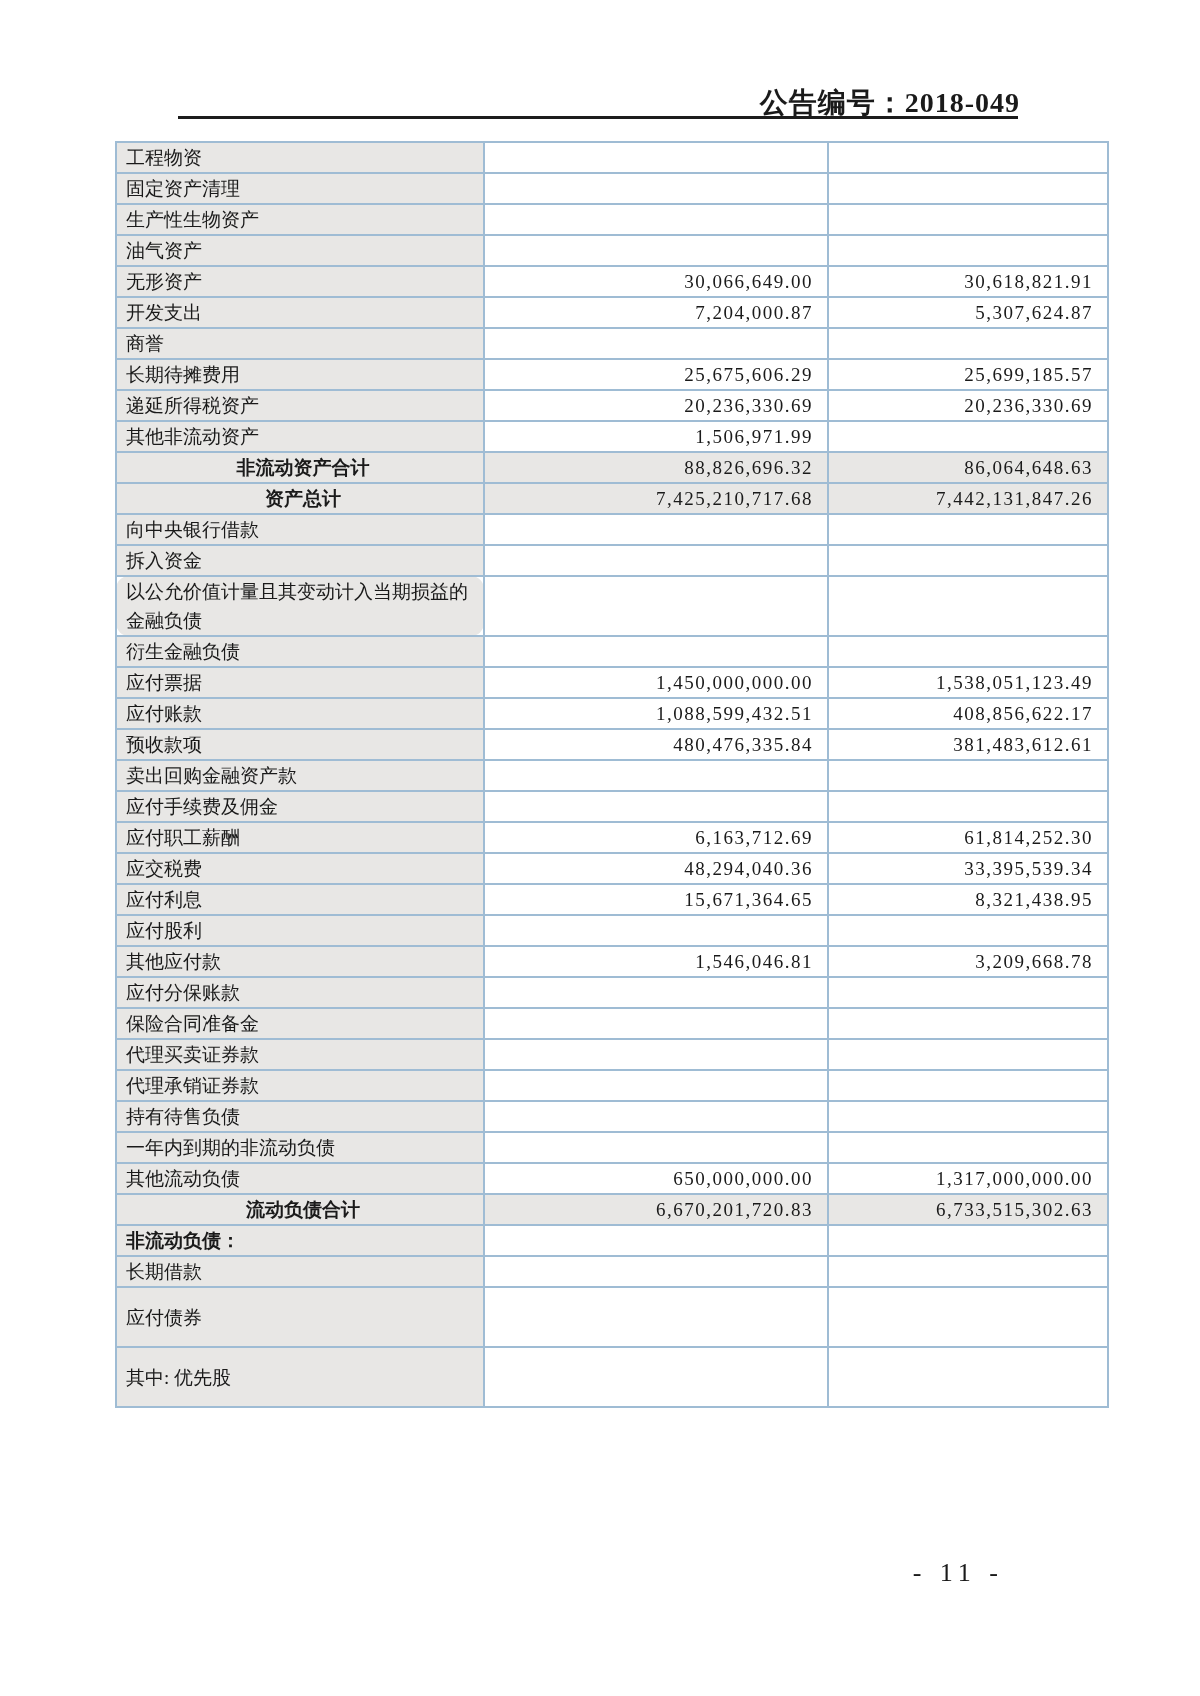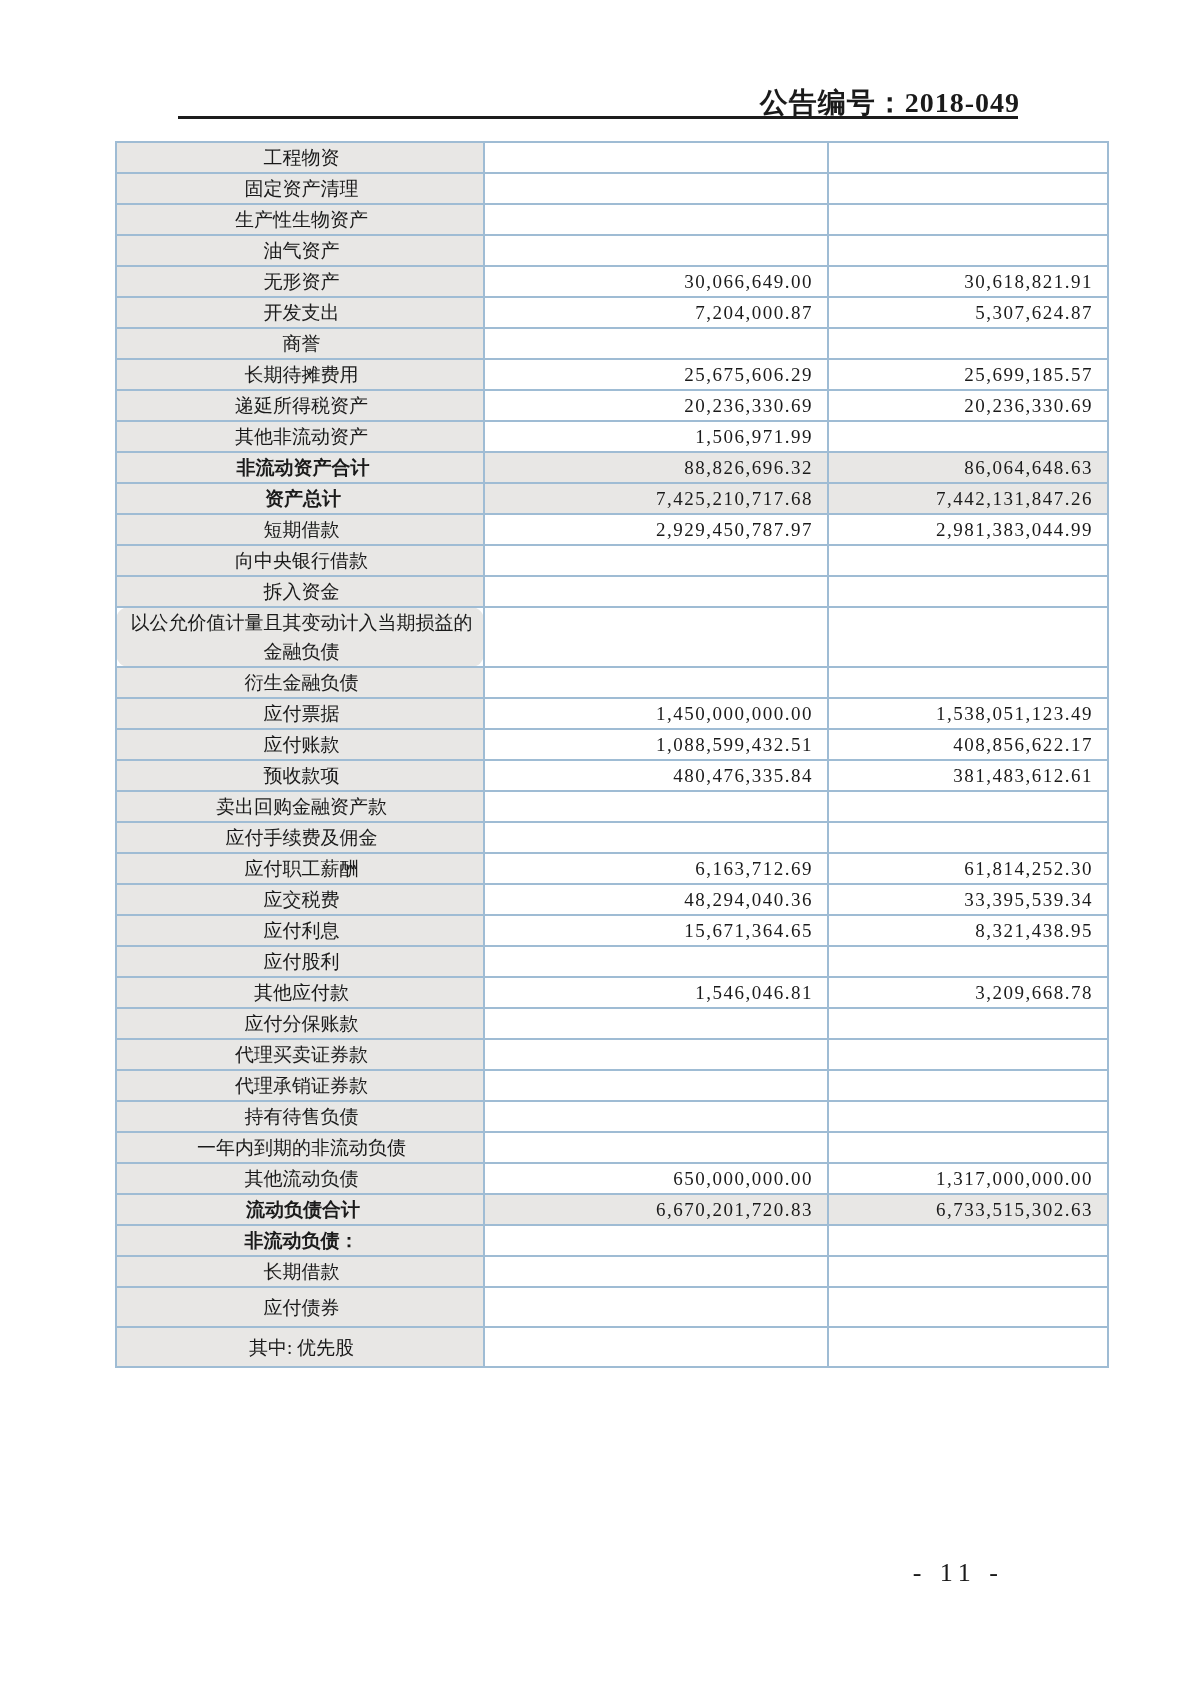--- a/index.html
+++ b/index.html
@@ -41,39 +41,39 @@
     border: 2px solid #9fbcd4;
     font-size: 19px;
     height: 31px;
     vertical-align: middle;
     overflow: hidden;
   }
   td.label {
     background: #e8e7e5;
     padding-left: 9px;
     padding-right: 6px;
-    text-align: center;
+    text-align: left;
     line-height: 29px;
   }
   td.value {
     background: #ffffff;
     text-align: right;
     padding-right: 14px;
     letter-spacing: 1.5px;
     white-space: nowrap;
   }
   tr.total td.label {
     font-weight: bold;
     text-align: center;
     padding-left: 12px;
   }
   tr.total td.value { background: #e8e7e5; }
   tr.section td.label { font-weight: bold; }
   tr.double td { height: 60px; border-radius: 13px; }
-  tr.tall td { height: 40px; }
+  tr.tall td { height: 60px; }
   .page-number {
     position: absolute;
     top: 1558px;
     right: 196px;
     font-size: 26px;
     letter-spacing: 6px;
     white-space: nowrap;
   }
 </style>
 </head>
@@ -144,25 +144,20 @@
         <td class="label">非流动资产合计</td>
         <td class="value">88,826,696.32</td>
         <td class="value">86,064,648.63</td>
       </tr>
       <tr class="total normal">
         <td class="label">资产总计</td>
         <td class="value">7,425,210,717.68</td>
         <td class="value">7,442,131,847.26</td>
       </tr>
       <tr class="item normal">
-        <td class="label">短期借款</td>
-        <td class="value">2,929,450,787.97</td>
-        <td class="value">2,981,383,044.99</td>
-      </tr>
-      <tr class="item normal">
         <td class="label">向中央银行借款</td>
         <td class="value"></td>
         <td class="value"></td>
       </tr>
       <tr class="item normal">
         <td class="label">拆入资金</td>
         <td class="value"></td>
         <td class="value"></td>
       </tr>
       <tr class="item double">
@@ -220,20 +215,25 @@
         <td class="value"></td>
         <td class="value"></td>
       </tr>
       <tr class="item normal">
         <td class="label">其他应付款</td>
         <td class="value">1,546,046.81</td>
         <td class="value">3,209,668.78</td>
       </tr>
       <tr class="item normal">
         <td class="label">应付分保账款</td>
+        <td class="value"></td>
+        <td class="value"></td>
+      </tr>
+      <tr class="item normal">
+        <td class="label">保险合同准备金</td>
         <td class="value"></td>
         <td class="value"></td>
       </tr>
       <tr class="item normal">
         <td class="label">代理买卖证券款</td>
         <td class="value"></td>
         <td class="value"></td>
       </tr>
       <tr class="item normal">
         <td class="label">代理承销证券款</td>

